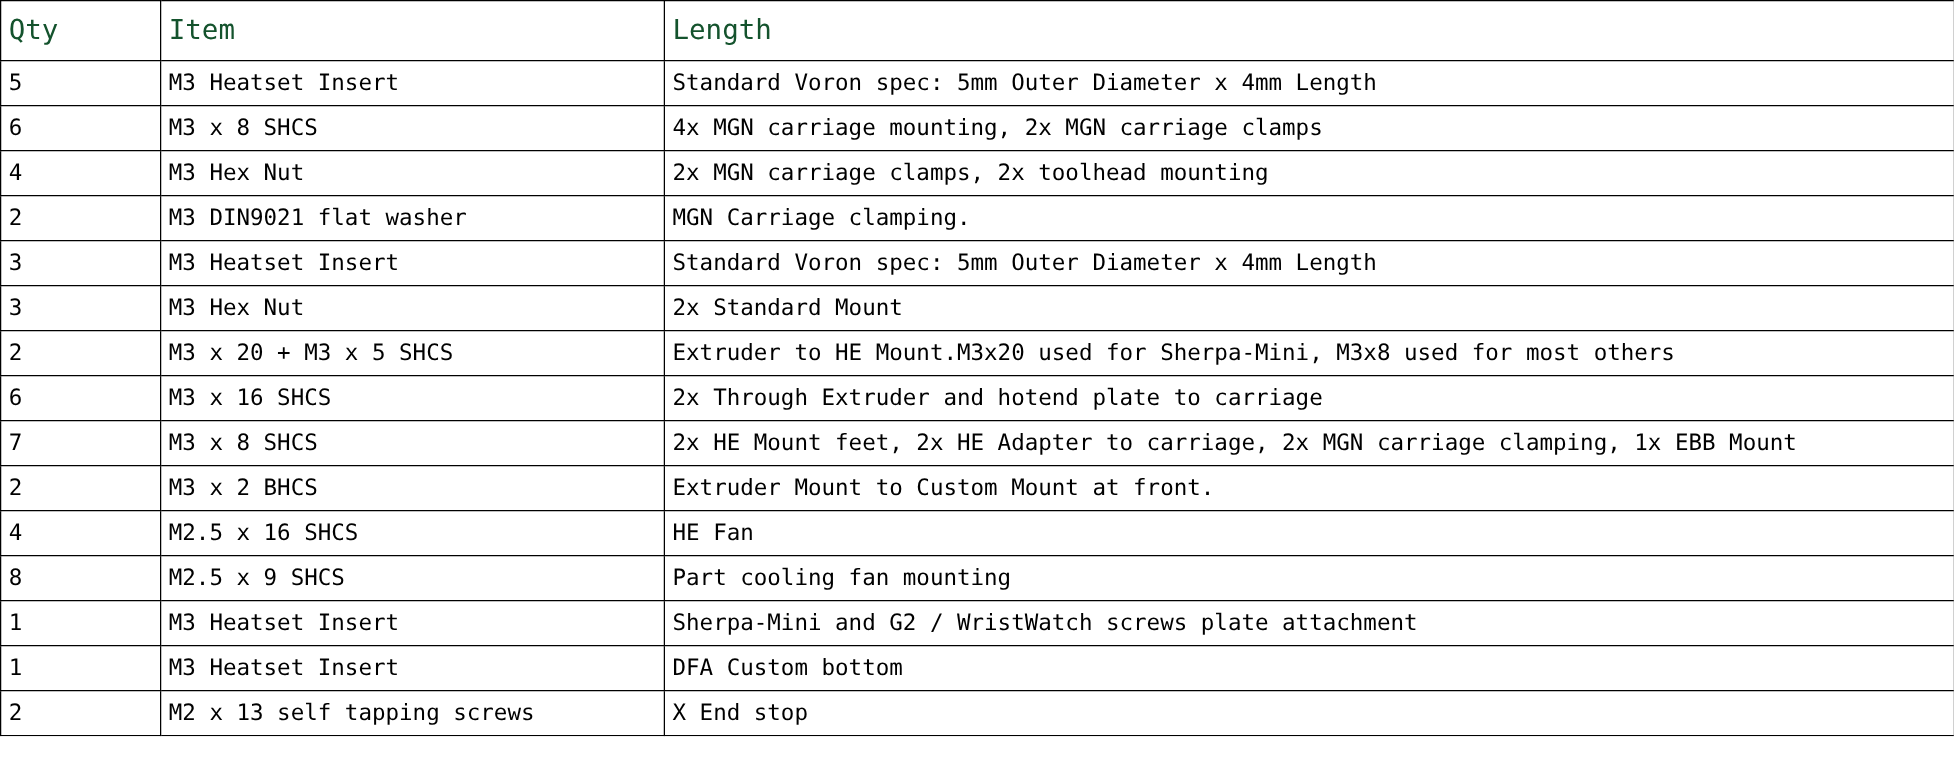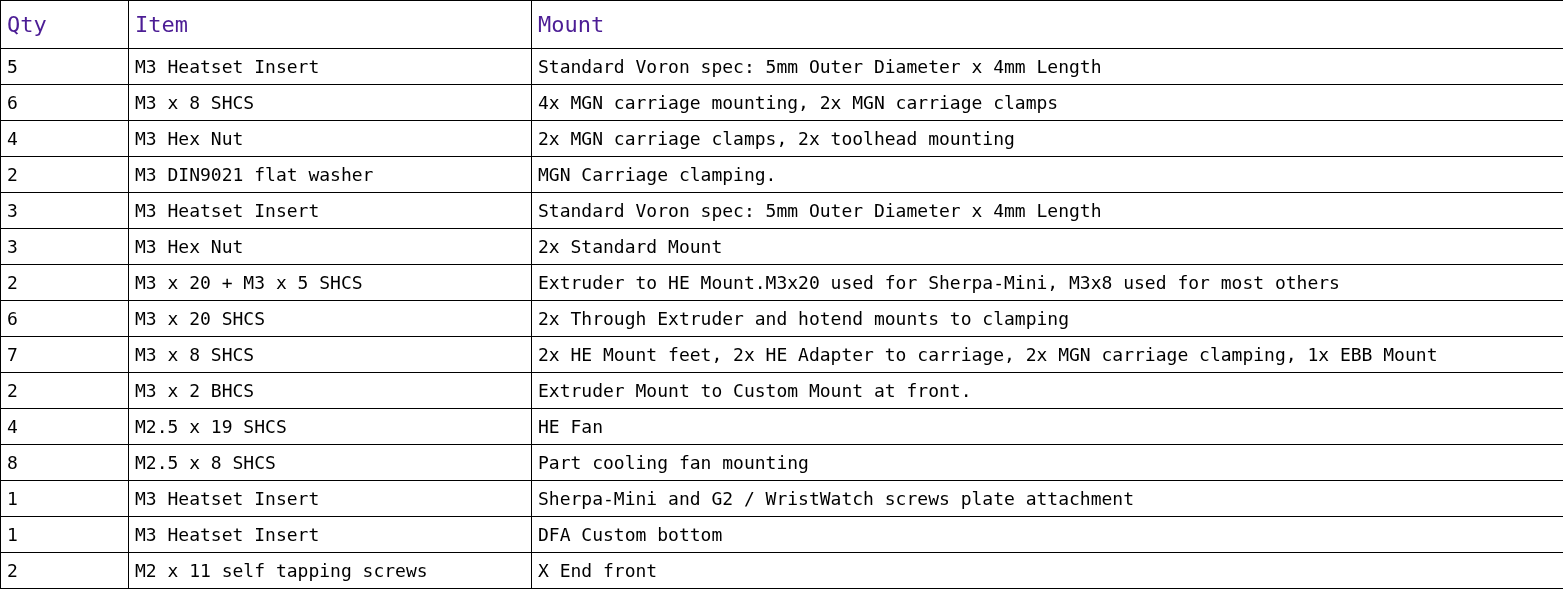--- a/index.html
+++ b/index.html
@@ -23,42 +23,42 @@
       padding: 4px 6px;
       text-align: left;
       vertical-align: middle;
       white-space: nowrap;
       overflow: hidden;
       text-overflow: clip;
       height: 36px;
     }
     th {
       font-weight: normal;
-      color: #4c1d95;
+      color: #14532d;
       font-size: 22px;
       height: 48px;
     }
     col.qty { width: 128px; }
     col.item { width: 403px; }
     col.notes { width: 1032px; }
   </style>
 </head>
 <body>
 
 <table>
   <colgroup>
     <col class="qty">
     <col class="item">
     <col class="notes">
   </colgroup>
   <thead>
     <tr>
       <th>Qty</th>
       <th>Item</th>
-      <th>Mount</th>
+      <th>Length</th>
     </tr>
   </thead>
   <tbody>
     <tr>
       <td>5</td>
       <td>M3 Heatset Insert</td>
       <td>Standard Voron spec: 5mm Outer Diameter x 4mm Length</td>
     </tr>
     <tr>
       <td>6</td>
@@ -85,52 +85,52 @@
       <td>M3 Hex Nut</td>
       <td>2x Standard Mount</td>
     </tr>
     <tr>
       <td>2</td>
       <td>M3 x 20 + M3 x 5 SHCS</td>
       <td>Extruder to HE Mount.M3x20 used for Sherpa-Mini, M3x8 used for most others</td>
     </tr>
     <tr>
       <td>6</td>
-      <td>M3 x 20 SHCS</td>
-      <td>2x Through Extruder and hotend mounts to clamping</td>
+      <td>M3 x 16 SHCS</td>
+      <td>2x Through Extruder and hotend plate to carriage</td>
     </tr>
     <tr>
       <td>7</td>
       <td>M3 x 8 SHCS</td>
       <td>2x HE Mount feet, 2x HE Adapter to carriage, 2x MGN carriage clamping, 1x EBB Mount</td>
     </tr>
     <tr>
       <td>2</td>
       <td>M3 x 2 BHCS</td>
       <td>Extruder Mount to Custom Mount at front.</td>
     </tr>
     <tr>
       <td>4</td>
-      <td>M2.5 x 19 SHCS</td>
+      <td>M2.5 x 16 SHCS</td>
       <td>HE Fan</td>
     </tr>
     <tr>
       <td>8</td>
-      <td>M2.5 x 8 SHCS</td>
+      <td>M2.5 x 9 SHCS</td>
       <td>Part cooling fan mounting</td>
     </tr>
     <tr>
       <td>1</td>
       <td>M3 Heatset Insert</td>
       <td>Sherpa-Mini and G2 / WristWatch screws plate attachment</td>
     </tr>
     <tr>
       <td>1</td>
       <td>M3 Heatset Insert</td>
       <td>DFA Custom bottom</td>
     </tr>
     <tr>
       <td>2</td>
-      <td>M2 x 11 self tapping screws</td>
-      <td>X End front</td>
+      <td>M2 x 13 self tapping screws</td>
+      <td>X End stop</td>
     </tr>
   </tbody>
 </table>
 
 </body></html>

